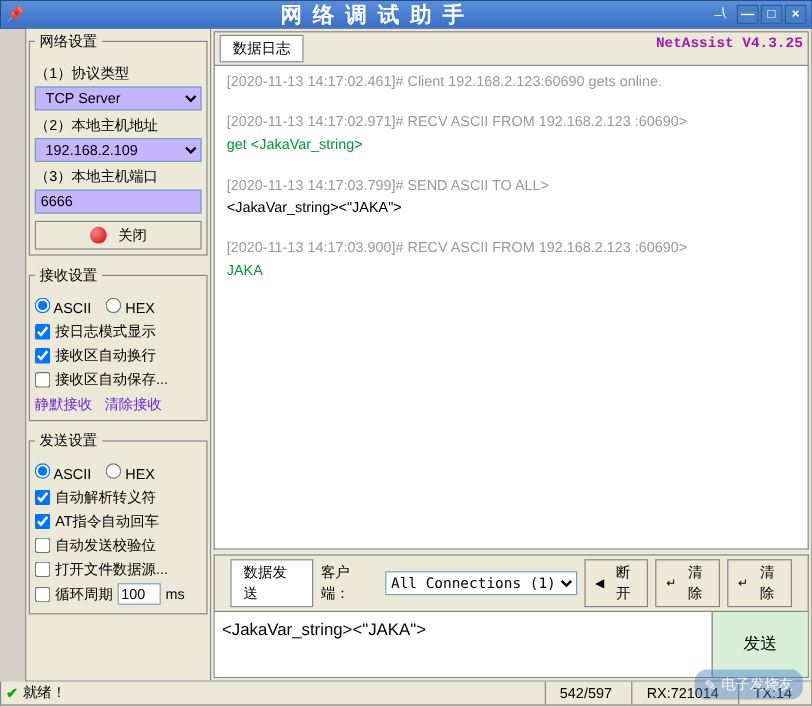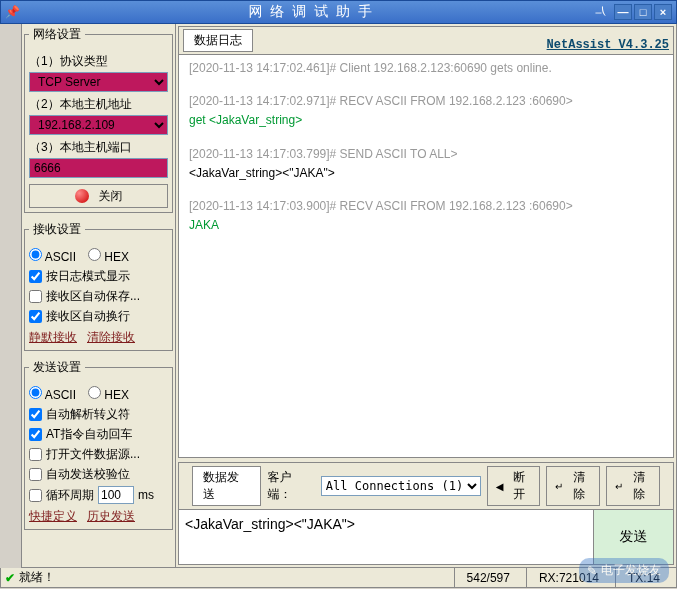--- a/index.html
+++ b/index.html
@@ -1,46 +1,46 @@
 <!DOCTYPE html>
 <html><head>
 <meta charset="utf-8">
 <style>
 * { box-sizing: border-box; margin: 0; padding: 0; font-family: "Microsoft YaHei", SimSun, Tahoma, sans-serif; font-size: 12px; }
 body { background: #d4d0c8; width: 677px; height: 589px; overflow: hidden; }
 
 .titlebar { background: linear-gradient(#5a8fd8, #3a6fc8); color: #fff; height: 24px; display: flex; align-items: center; padding: 0 4px; border: 1px solid #1a4a98; }
 .titlebar .pin { width: 16px; height: 16px; display: flex; align-items: center; justify-content: center; margin-right: 6px; }
-.titlebar .title { flex: 1; text-align: center; font-weight: normal; letter-spacing: 2px; font-size: 14px; }
+.titlebar .title { flex: 1; text-align: center; font-weight: bold; letter-spacing: 2px; font-size: 18px; }
 .titlebar .winbtn { width: 18px; height: 16px; background: #4a7fc8; border: 1px solid #2a5fa8; margin-left: 2px; display: flex; align-items: center; justify-content: center; color: #fff; font-weight: bold; font-size: 11px; cursor: pointer; }
 
 .main { display: flex; height: 544px; border: 1px solid #888; border-top: none; margin-left: 21px; }
 
 .left { width: 154px; background: #ece9d8; border-right: 1px solid #888; padding: 2px; overflow: hidden; }
 .right { flex: 1; background: #ece9d8; padding: 2px; display: flex; flex-direction: column; }
 
 fieldset { border: 1px solid #888; margin-bottom: 8px; padding: 6px 4px 4px 4px; background: #ece9d8; }
 legend { padding: 0 4px; color: #000; font-size: 12px; }
 
 .row-label { margin: 4px 0 2px 0; }
-.combo, .txt { width: 100%; border: 1px solid #7b9ebd; background: #be185d; height: 20px; padding: 0 4px; }
+.combo, .txt { width: 100%; border: 1px solid #7b9ebd; background: #c4b5fd; height: 20px; padding: 0 4px; }
 
 .close-btn { width: 100%; height: 24px; margin-top: 6px; border: 1px solid #888; background: #ece9d8; display: flex; align-items: center; justify-content: center; gap: 10px; cursor: pointer; }
 .red-dot { width: 14px; height: 14px; border-radius: 50%; background: radial-gradient(circle at 30% 30%, #ff8888, #cc0000); }
 
 .radio-row { display: flex; gap: 12px; align-items: center; margin: 4px 0; }
 .chk-row { display: flex; align-items: center; gap: 4px; margin: 3px 0; }
 .link-row { display: flex; gap: 10px; margin-top: 4px; }
-.link-row a { color: #7f1d1d; text-decoration: underline; cursor: pointer; text-align: right; }
+.link-row a { color: #6d28d9; cursor: pointer; text-align: right; }
 
 .cycle-input { width: 36px; border: 1px solid #7b9ebd; background: #fff; height: 18px; padding: 0 2px; }
 
-.log-header { display: flex; align-items: flex-end; padding: 2px 4px; border: 1px solid #888; background: #ece9d8; }
+.log-header { display: flex; align-items: flex-start; padding: 2px 4px; border: 1px solid #888; background: #ece9d8; }
 .log-header .tab { border: 1px solid #888; background: #fff; padding: 2px 10px; }
-.log-header .brand { margin-left: auto; color: #0c4a6e; text-decoration: underline; font-weight: bold; font-family: "Courier New", monospace; }
+.log-header .brand { margin-left: auto; color: #a21caf; font-weight: bold; font-family: "Courier New", monospace; }
 
 .log-body { flex: 1; background: #fff; border: 1px solid #888; border-top: none; padding: 4px 10px; overflow: auto; font-family: "Microsoft YaHei", sans-serif; font-size: 13px; line-height: 1.6; }
 .log-ts { color: #999; }
 .log-green { color: #009933; }
 .log-black { color: #000; }
 
 .send-header { display: flex; align-items: center; gap: 6px; padding: 3px 13px; border: 1px solid #888; border-bottom: none; background: #ece9d8; margin-top: 4px; }
 .send-combo { flex: 1; border: 1px solid #7b9ebd; background: #fff; height: 20px; font-family: monospace; }
 .btn { border: 1px solid #888; background: #ece9d8; padding: 2px 8px; cursor: pointer; display: flex; align-items: center; gap: 4px; }
 .arrow { font-size: 10px; }
@@ -89,26 +89,26 @@
       <legend>接收设置</legend>
       <div class="radio-row">
         <label><input type="radio" checked="" style=""> <span>ASCII</span></label>
         <label><input type="radio" style=""> <span>HEX</span></label>
       </div>
       <div class="chk-row">
           <input type="checkbox" checked="" style="">
           <span>按日志模式显示</span>
         </div>
       <div class="chk-row">
+          <input type="checkbox" checked="" style="">
+          <span>接收区自动换行</span>
+        </div>
+      <div class="chk-row">
           <input type="checkbox" style="">
           <span>接收区自动保存...</span>
-        </div>
-      <div class="chk-row">
-          <input type="checkbox" checked="" style="">
-          <span>接收区自动换行</span>
         </div>
       <div class="link-row">
         <a>静默接收</a>
         <a>清除接收</a>
       </div>
     </fieldset>
 
     <fieldset>
       <legend>发送设置</legend>
       <div class="radio-row">
@@ -118,35 +118,31 @@
       <div class="chk-row">
           <input type="checkbox" checked="" style="">
           <span>自动解析转义符</span>
         </div>
       <div class="chk-row">
           <input type="checkbox" checked="" style="">
           <span>AT指令自动回车</span>
         </div>
       <div class="chk-row">
           <input type="checkbox" style="">
+          <span>自动发送校验位</span>
+        </div>
+      <div class="chk-row">
+          <input type="checkbox" style="">
           <span>打开文件数据源...</span>
-        </div>
-      <div class="chk-row">
-          <input type="checkbox" style="">
-          <span>自动发送校验位</span>
         </div>
       <div class="chk-row">
         <input type="checkbox" style="">
         <span>循环周期</span>
         <input class="cycle-input" value="100" style="">
         <span>ms</span>
-      </div>
-      <div class="link-row">
-        <a>快捷定义</a>
-        <a>历史发送</a>
       </div>
     </fieldset>
   </div>
 
   <div class="right">
     <div class="log-header">
       <span class="tab">数据日志</span>
       <a class="brand">NetAssist V4.3.25</a>
     </div>
     <div class="log-body" id="log-body">

